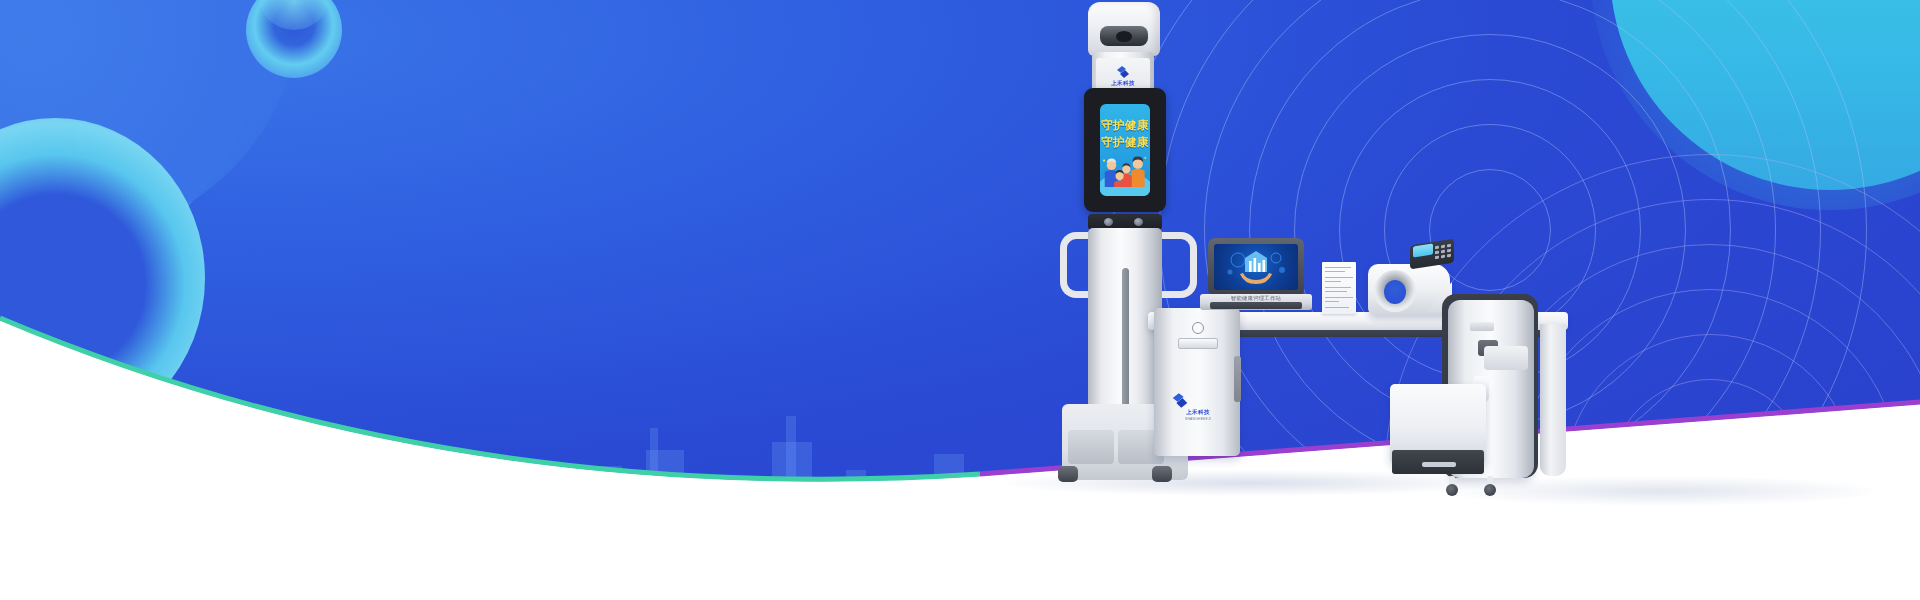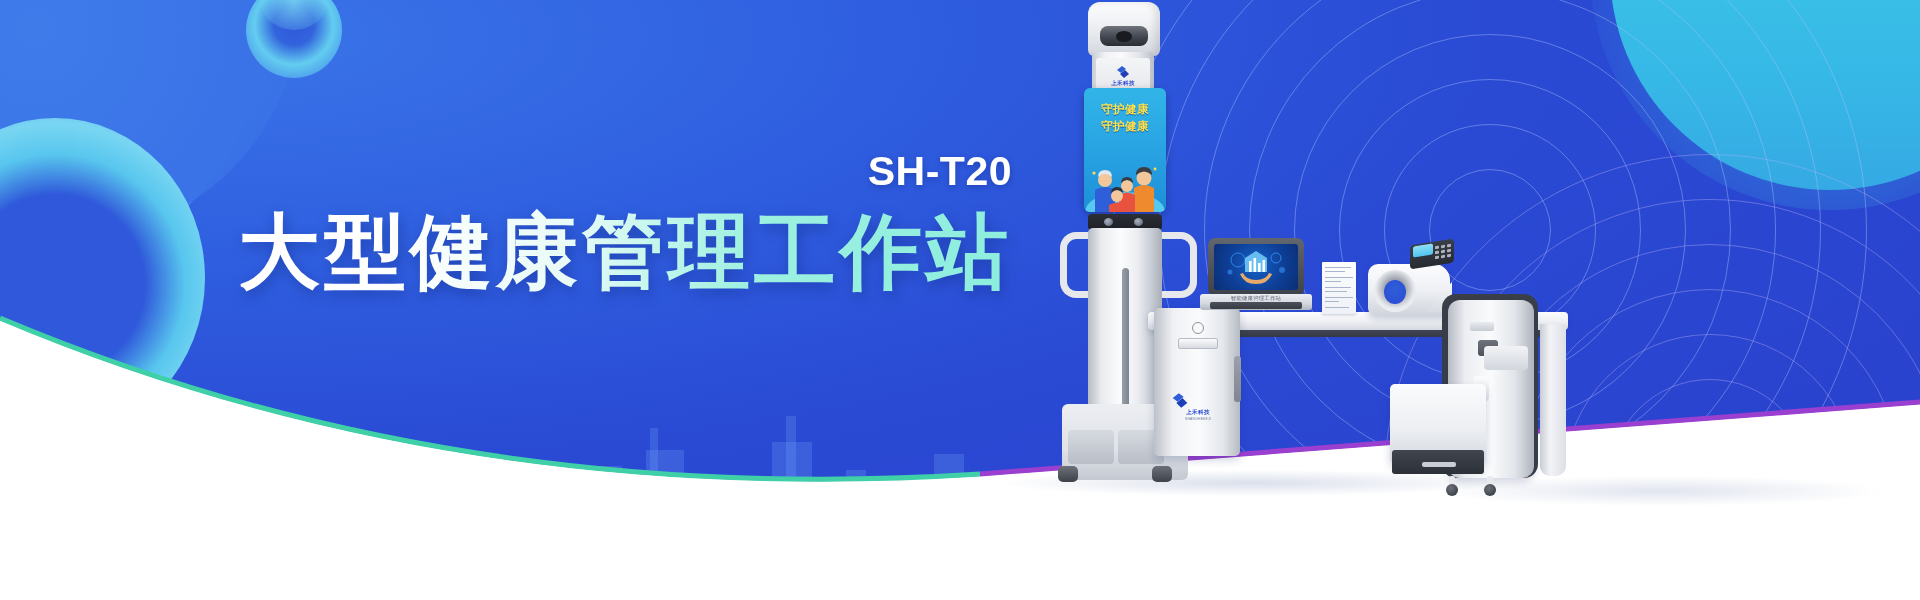--- a/index.html
+++ b/index.html
@@ -123,21 +123,21 @@
     position:absolute;left:52px;top:52px;width:62px;height:78px;border-radius:5px;
     background:linear-gradient(90deg,#c9cdd4 0%,#f2f3f6 22%,#fbfbfc 48%,#dfe2e8 78%,#b9bec6 100%);
   }
   .kiosk-logoplate{
     position:absolute;left:56px;top:58px;width:54px;height:44px;border-radius:3px;
     background:linear-gradient(180deg,#f4f5f7,#e2e5ea);
     display:flex;flex-direction:column;align-items:center;justify-content:center;gap:1px;
   }
   .kiosk-screen{
     position:absolute;left:44px;top:88px;width:82px;height:124px;border-radius:9px;
-    background:#1b1d22;padding:0;box-sizing:border-box;
+    background:#1b1d22;padding:16px;box-sizing:border-box;
     box-shadow:0 3px 9px rgba(0,0,0,.28);
   }
   .kiosk-screen-inner{
     position:relative;width:100%;height:100%;border-radius:6px;overflow:hidden;
     background:linear-gradient(180deg,#31b5e8 0%,#2aa7e4 40%,#1d8fd8 100%);
   }
   .ks-title{
     position:absolute;left:0;top:13px;width:100%;text-align:center;
     font-size:11.5px;font-weight:bold;color:#ffe04a;letter-spacing:.4px;
     text-shadow:0 1px 0 #1565a8;line-height:1.45;
@@ -414,22 +414,20 @@
   </div>
 
   <svg class="curve-teal" viewBox="0 0 1920 600" preserveAspectRatio="none">
     <path d="M0,318 Q450,508 980,474" fill="none" stroke="#3fd0a8" stroke-width="5"></path>
   </svg>
   <svg class="curve-purple" viewBox="0 0 1920 600" preserveAspectRatio="none">
     <path d="M980,474 L1920,402" fill="none" stroke="#9b3fd0" stroke-width="5"></path>
   </svg>
 
   <div class="textblock">
-    <div class="model">SH-T20</div>
-    <div class="headline">大型健康管理工作站</div>
   </div>
 
   <div class="floor-shadow"></div>
   <div class="floor-shadow2"></div>
 
   <div class="product">
 
     <div class="kiosk">
       <div class="kiosk-hood"></div>
       <div class="kiosk-hood-lens"></div>

